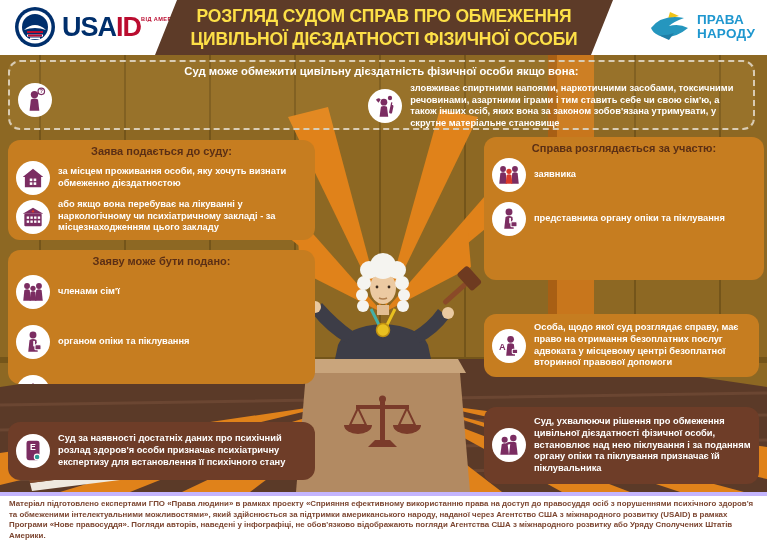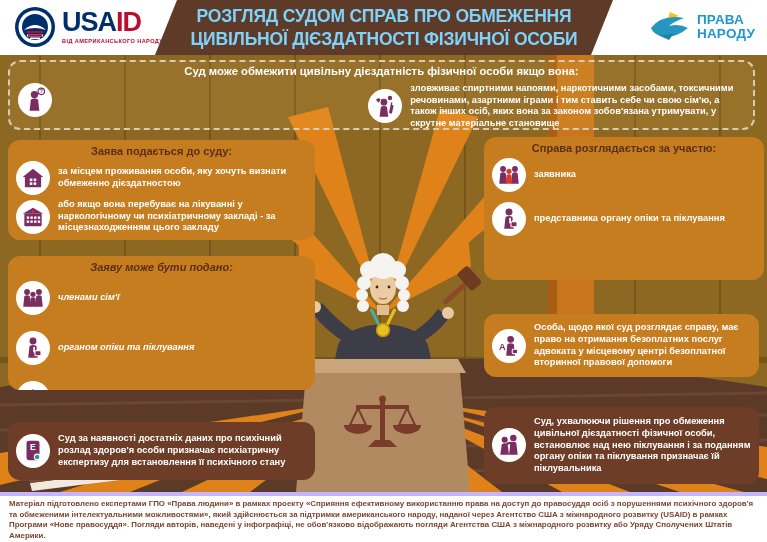--- a/index.html
+++ b/index.html
@@ -2,28 +2,28 @@
 <html lang="uk"><head>
 <meta charset="utf-8">
 <style>
   * { margin:0; padding:0; box-sizing:border-box; }
   body { font-family:"Liberation Sans", sans-serif; background:#444; }
   .page { position:relative; width:767px; height:542px; background:#fff; overflow:hidden; margin:0 auto; }
 
   
   .header { position:absolute; top:0; left:0; width:767px; height:55px; background:#fff; z-index:5; }
   .usaid { position:absolute; left:14px; top:6px; display:flex; align-items:center; gap:6px; }
-  .usaid-txt { display:flex; flex-direction:column; line-height:1; }
+  .usaid-txt { display:flex; line-height:1; }
   .usaid-word { font-size:27px; font-weight:800; letter-spacing:-1px; color:#002f6c; }
   .usaid-word .id { color:#ba0c2f; }
   .usaid-tag { font-size:5.6px; font-weight:700; color:#ba0c2f; letter-spacing:.4px; margin-top:3px; }
   .title-band { position:absolute; left:155px; top:0; width:458px; height:55px; background:#5d3b28;
     clip-path:polygon(22px 0, 100% 0, calc(100% - 22px) 100%, 0 100%);
     display:flex; flex-direction:column; align-items:center; justify-content:center; }
-  .title-band div { color:#7dd3fc; font-size:17.5px; font-weight:800; letter-spacing:-.2px; line-height:1.3; white-space:nowrap; }
+  .title-band div { color:#fde047; font-size:17.5px; font-weight:800; letter-spacing:-.2px; line-height:1.3; white-space:nowrap; }
   .rights { position:absolute; right:12px; top:9px; display:flex; align-items:center; gap:5px; }
   .rights-txt { color:#1f97cf; font-size:13.5px; font-weight:800; line-height:1.05; letter-spacing:.2px; }
 
   
   .main { position:absolute; top:55px; left:0; width:767px; height:437px; background:#8d6823; overflow:hidden; }
   .scene { position:absolute; top:0; left:0; z-index:0; }
 
   
   .box { position:absolute; border-radius:12px; overflow:hidden; z-index:2; }
   .box.orange { background:#c67d20; }
@@ -243,21 +243,21 @@
                 <rect x="9.6" y="15.2" width="2.2" height="2.2"></rect>
                 <rect x="13" y="15.2" width="2.2" height="2.2"></rect>
                 <rect x="16.4" y="15.2" width="2.2" height="2.2"></rect>
               </g>
             </svg>
         </span>
         <div class="itext">або якщо вона перебуває на лікуванні у наркологічному чи психіатричному закладі - за місцезнаходженням цього закладу</div>
       </div>
     </div>
 
-    <div class="box orange" style="left:8px; top:201px; width:307px; height:134px;font-style:italic;">
+    <div class="box orange" style="left:8px; top:195px; width:307px; height:134px;">
       <div class="bhead">Заяву може бути подано:</div>
       <div class="item" style="margin-top:8px;">
         <span class="ic">
           <svg width="26" height="26" viewBox="0 0 24 24">
               <g fill="#7b2d62">
                 <circle cx="6.5" cy="6.5" r="2.7"></circle>
                 <path d="M3 20 L4 10.3 Q6.5 8.6 9 10.3 L10 20 Z"></path>
                 <circle cx="17.5" cy="6.5" r="2.7"></circle>
                 <path d="M14 20 L15 10.3 Q17.5 8.6 20 10.3 L21 20 Z"></path>
                 <circle cx="12" cy="8.6" r="2.4"></circle>

